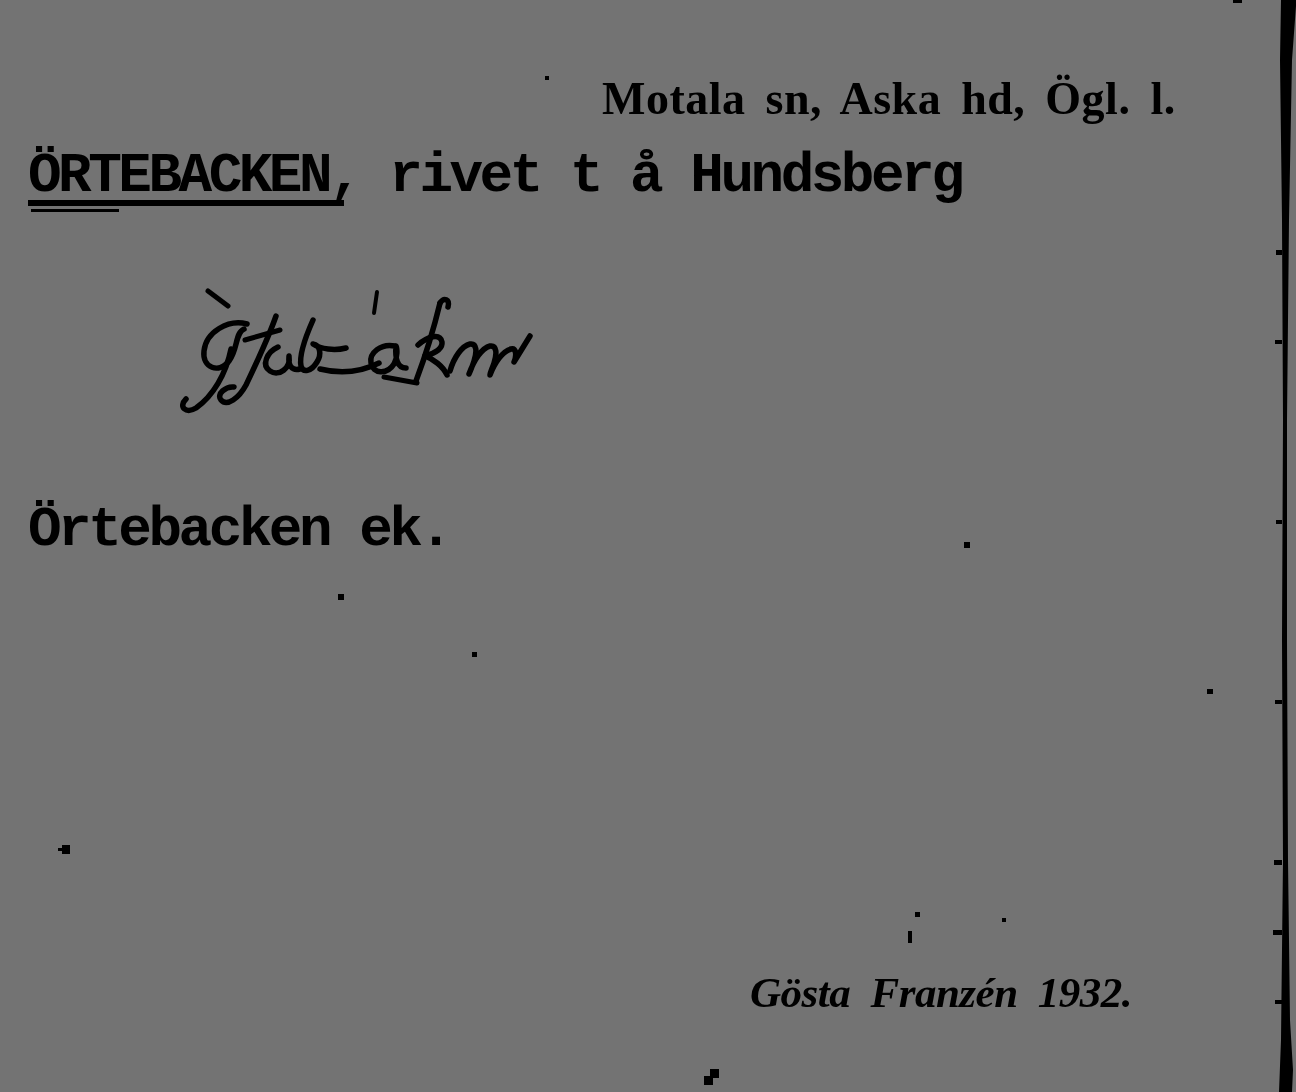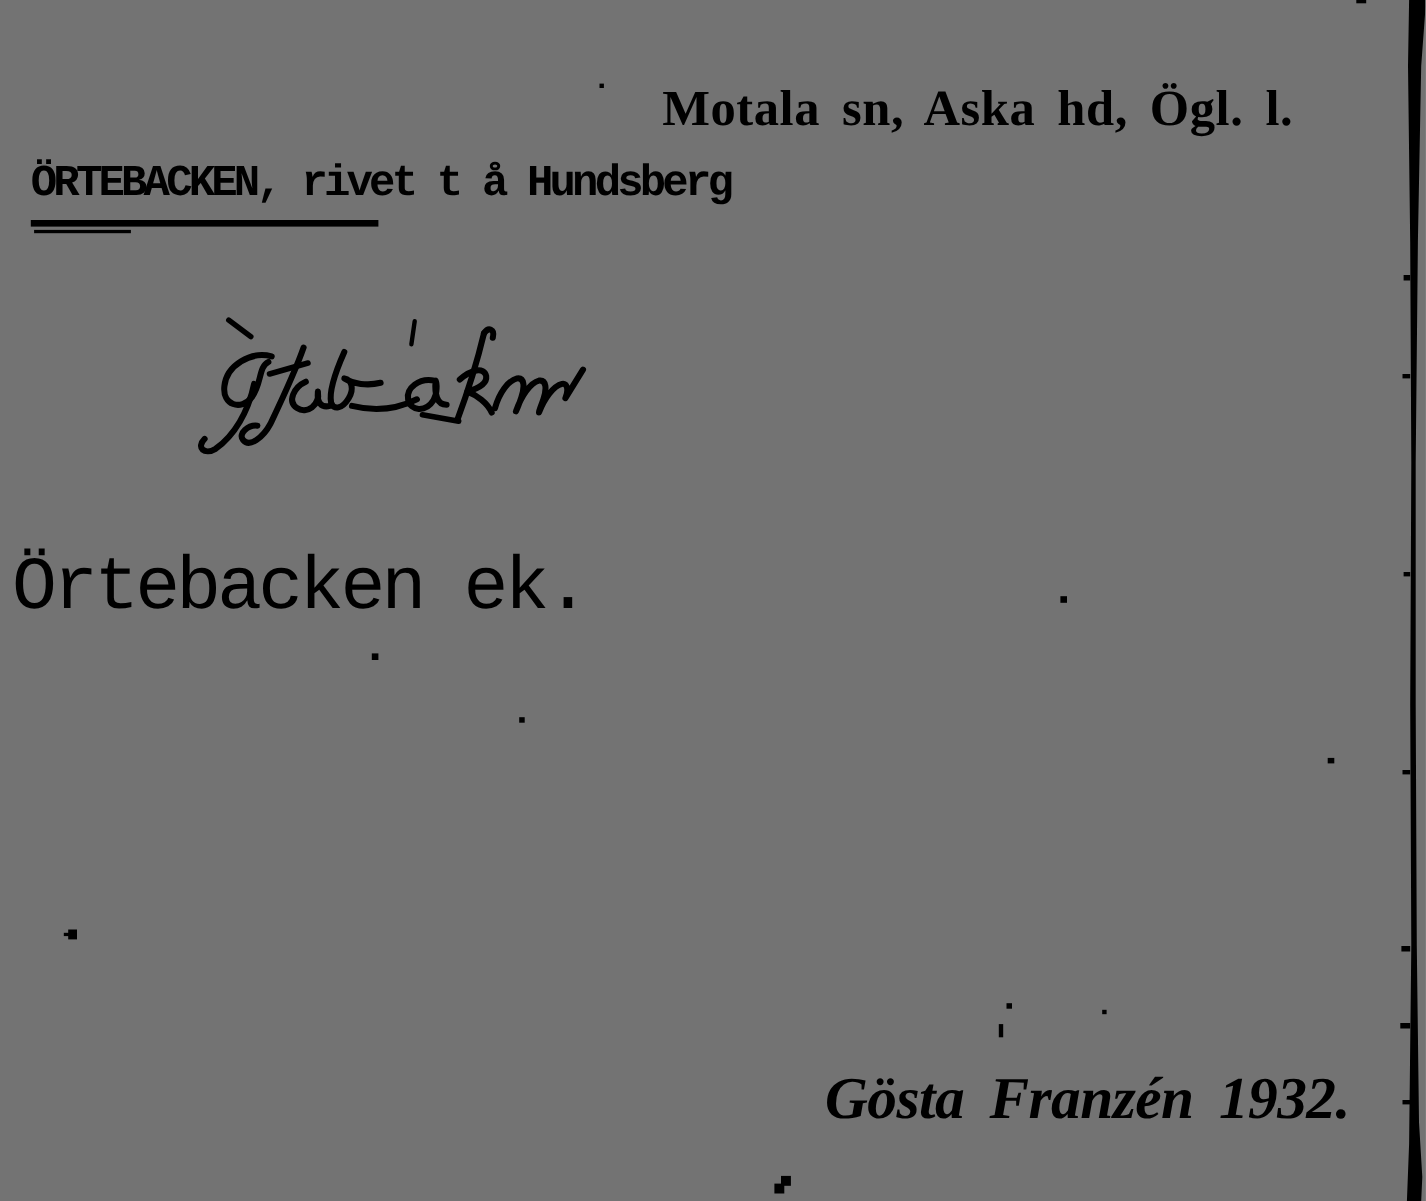--- a/index.html
+++ b/index.html
@@ -24,21 +24,21 @@
     font-size: 46px;
     font-weight: bold;
     letter-spacing: 0.5px;
     word-spacing: 8px;
   }
 
   .title-line {
     left: 28px;
     top: 148px;
     font-family: "Liberation Mono", monospace;
-    font-size: 40px;
+    font-size: 56px;
     font-weight: bold;
     letter-spacing: -3.5px;
   }
 
   .title-underline {
     position: absolute;
     left: 28px;
     top: 200px;
     width: 316px;
     height: 6px;
@@ -47,33 +47,33 @@
   .title-underline-2 {
     position: absolute;
     left: 31px;
     top: 209px;
     width: 88px;
     height: 3px;
     background: #000;
   }
 
   .entry-line {
-    left: 11px;
+    left: 28px;
     top: 502px;
     font-family: "Liberation Mono", monospace;
-    font-size: 68px;
-    font-weight: normal;
+    font-size: 56px;
+    font-weight: bold;
     letter-spacing: -3.5px;
   }
 
   .footer-line {
     left: 750px;
     top: 971px;
     font-family: "Liberation Serif", serif;
-    font-size: 54px;
+    font-size: 43px;
     font-style: italic;
     font-weight: 600;
     letter-spacing: -0.5px;
     word-spacing: 10px;
   }
 
   .overlay-svg {
     position: absolute;
     left: 0; top: 0;
     width: 1296px; height: 1092px;

